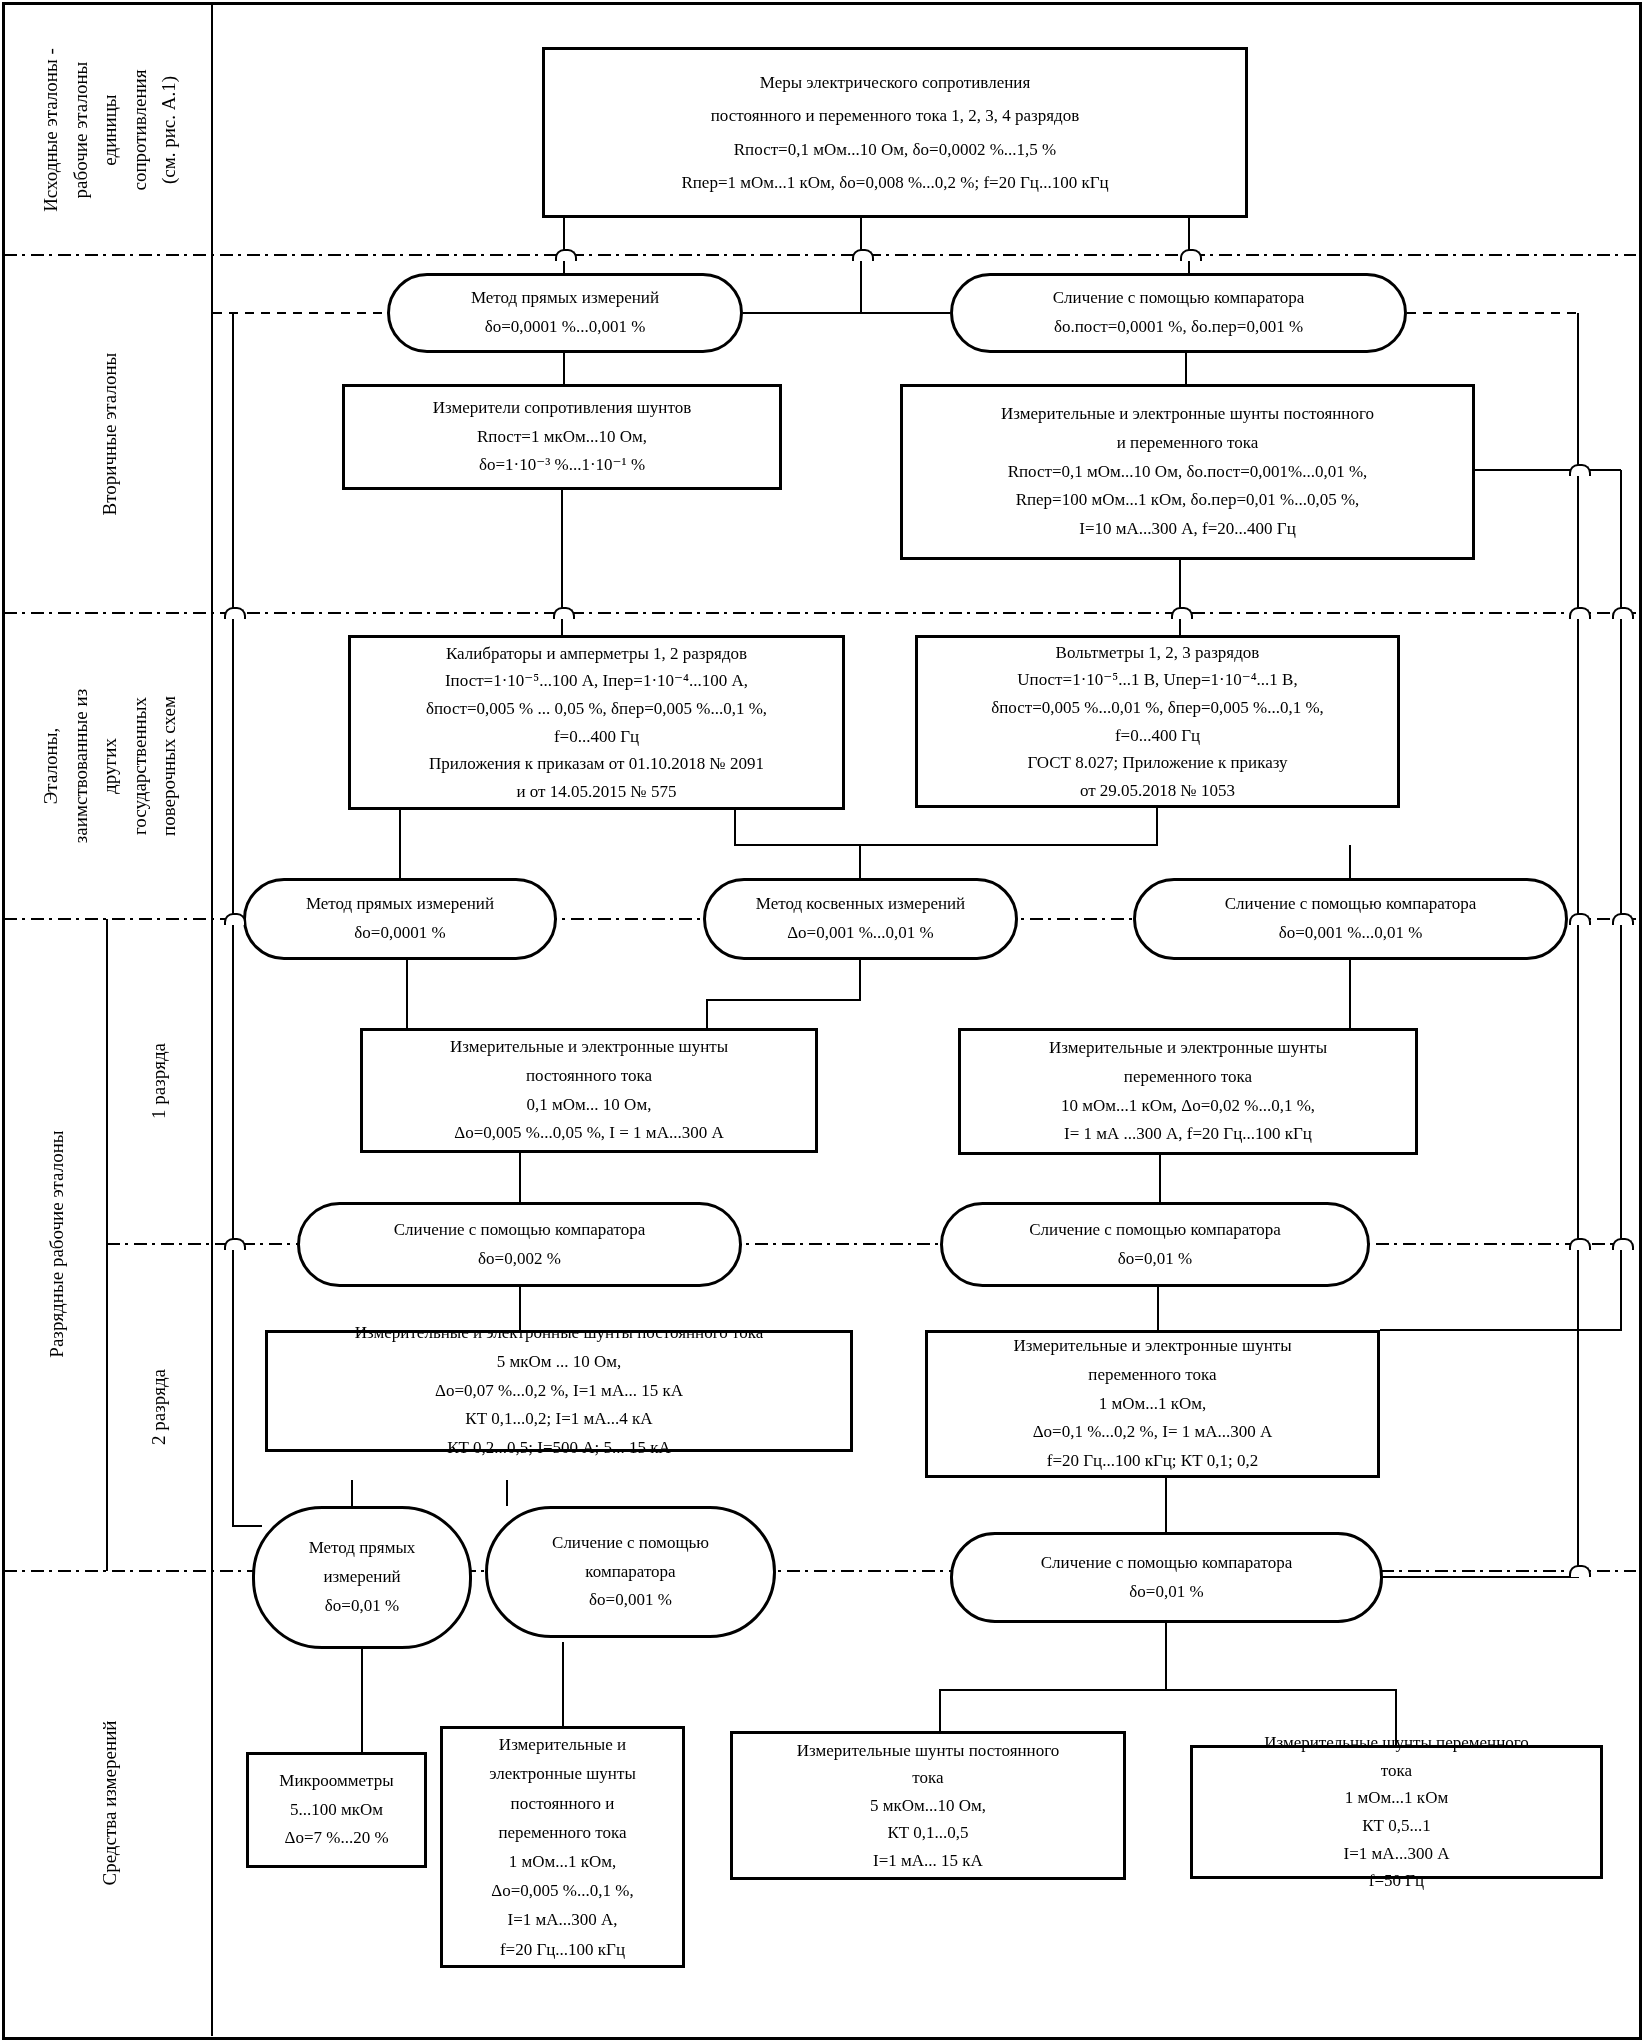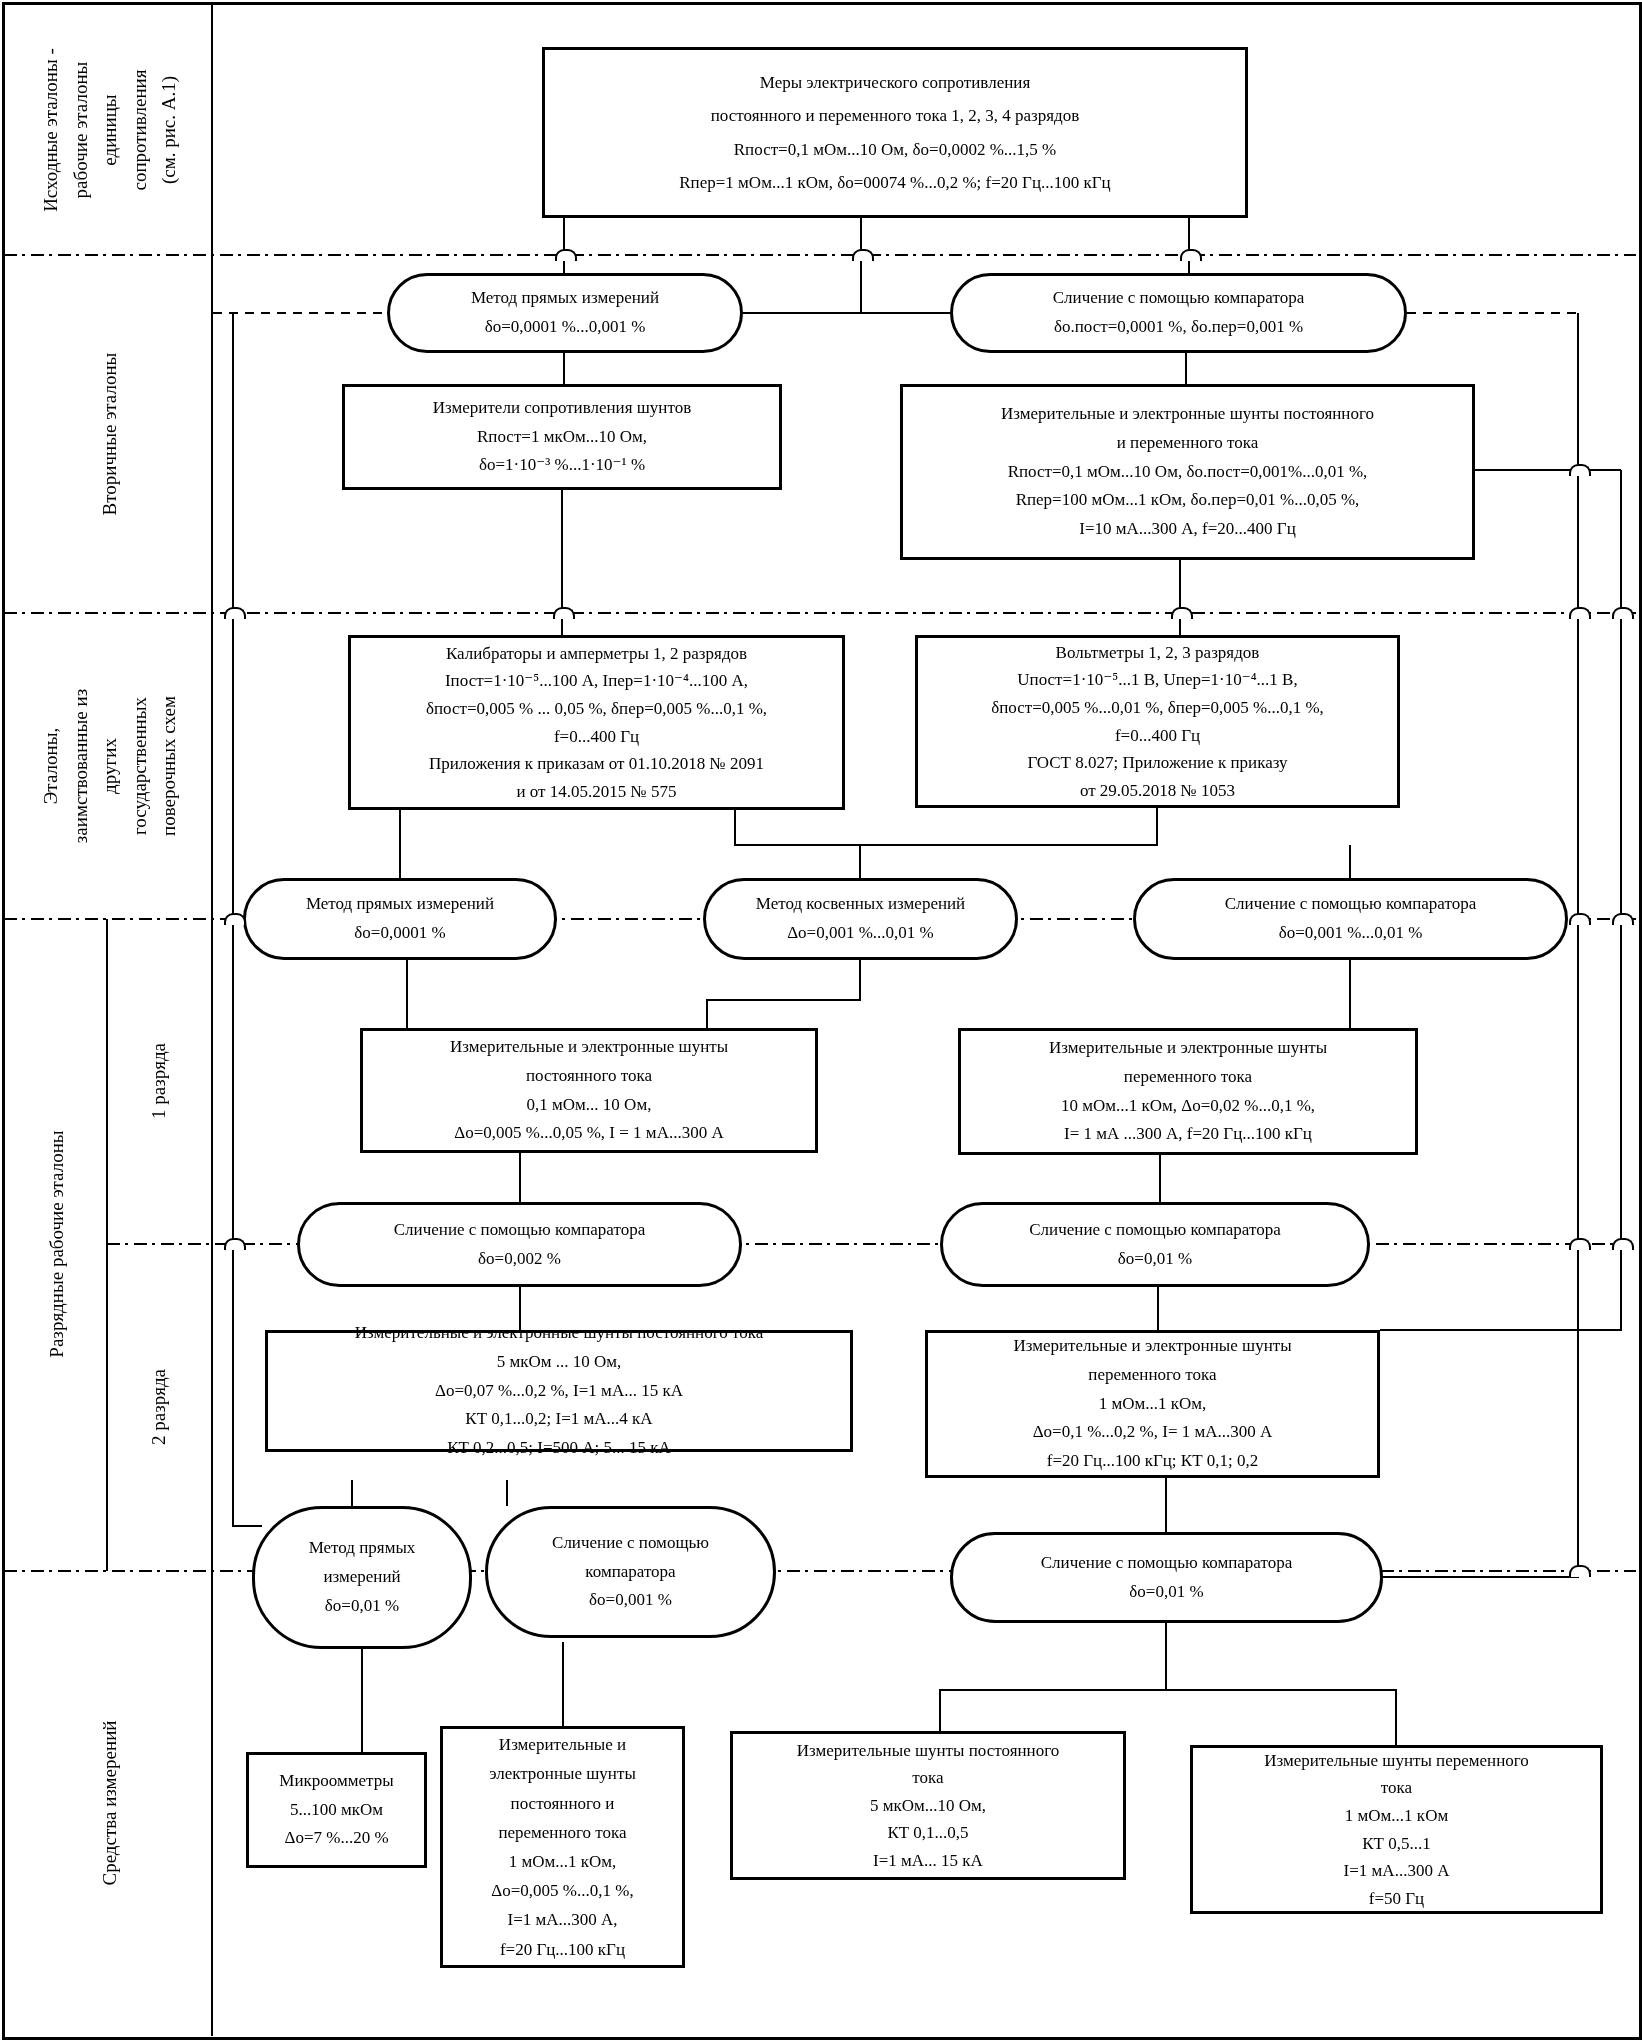--- a/index.html
+++ b/index.html
@@ -106,21 +106,21 @@
   <div class="hop" style="left:1569px;top:913px;"></div>
   <div class="hop" style="left:1612px;top:913px;"></div>
   <div class="hop" style="left:224px;top:1238px;"></div>
   <div class="hop" style="left:1569px;top:1238px;"></div>
   <div class="hop" style="left:1612px;top:1238px;"></div>
   <div class="hop" style="left:1569px;top:1565px;"></div>
 
   <div class="node" style="left:542px;top:47px;width:706px;height:171px;line-height:1.95;">Меры электрического сопротивления
 постоянного и переменного тока 1, 2, 3, 4 разрядов
 Rпост=0,1 мОм...10 Ом, δо=0,0002 %...1,5 %
-Rпер=1 мОм...1 кОм, δо=00074 %...0,2 %; f=20 Гц...100 кГц</div>
+Rпер=1 мОм...1 кОм, δо=0,008 %...0,2 %; f=20 Гц...100 кГц</div>
 
   <div class="node oval" style="left:387px;top:273px;width:356px;height:80px;border-radius:40px;">Метод прямых измерений
 δо=0,0001 %...0,001 %</div>
   <div class="node oval" style="left:950px;top:273px;width:457px;height:80px;border-radius:40px;">Сличение с помощью компаратора
 δо.пост=0,0001 %, δо.пер=0,001 %</div>
 
   <div class="node" style="left:342px;top:384px;width:440px;height:106px;">Измерители сопротивления шунтов
 Rпост=1 мкОм...10 Ом,
 δо=1·10⁻³ %...1·10⁻¹ %</div>
   <div class="node" style="left:900px;top:384px;width:575px;height:176px;">Измерительные и электронные шунты постоянного
@@ -192,19 +192,19 @@
 переменного тока
 1 мОм...1 кОм,
 Δо=0,005 %...0,1 %,
 I=1 мА...300 А,
 f=20 Гц...100 кГц</div>
   <div class="node" style="left:730px;top:1731px;width:396px;height:149px;line-height:1.62;">Измерительные шунты постоянного
 тока
 5 мкОм...10 Ом,
 КТ 0,1...0,5
 I=1 мА... 15 кА</div>
-  <div class="node" style="left:1190px;top:1745px;width:413px;height:169px;line-height:1.62;">Измерительные шунты переменного
+  <div class="node" style="left:1190px;top:1745px;width:413px;height:134px;line-height:1.62;">Измерительные шунты переменного
 тока
 1 мОм...1 кОм
 КТ 0,5...1
 I=1 мА...300 А
 f=50 Гц</div>
 </div>
 
 </body></html>

